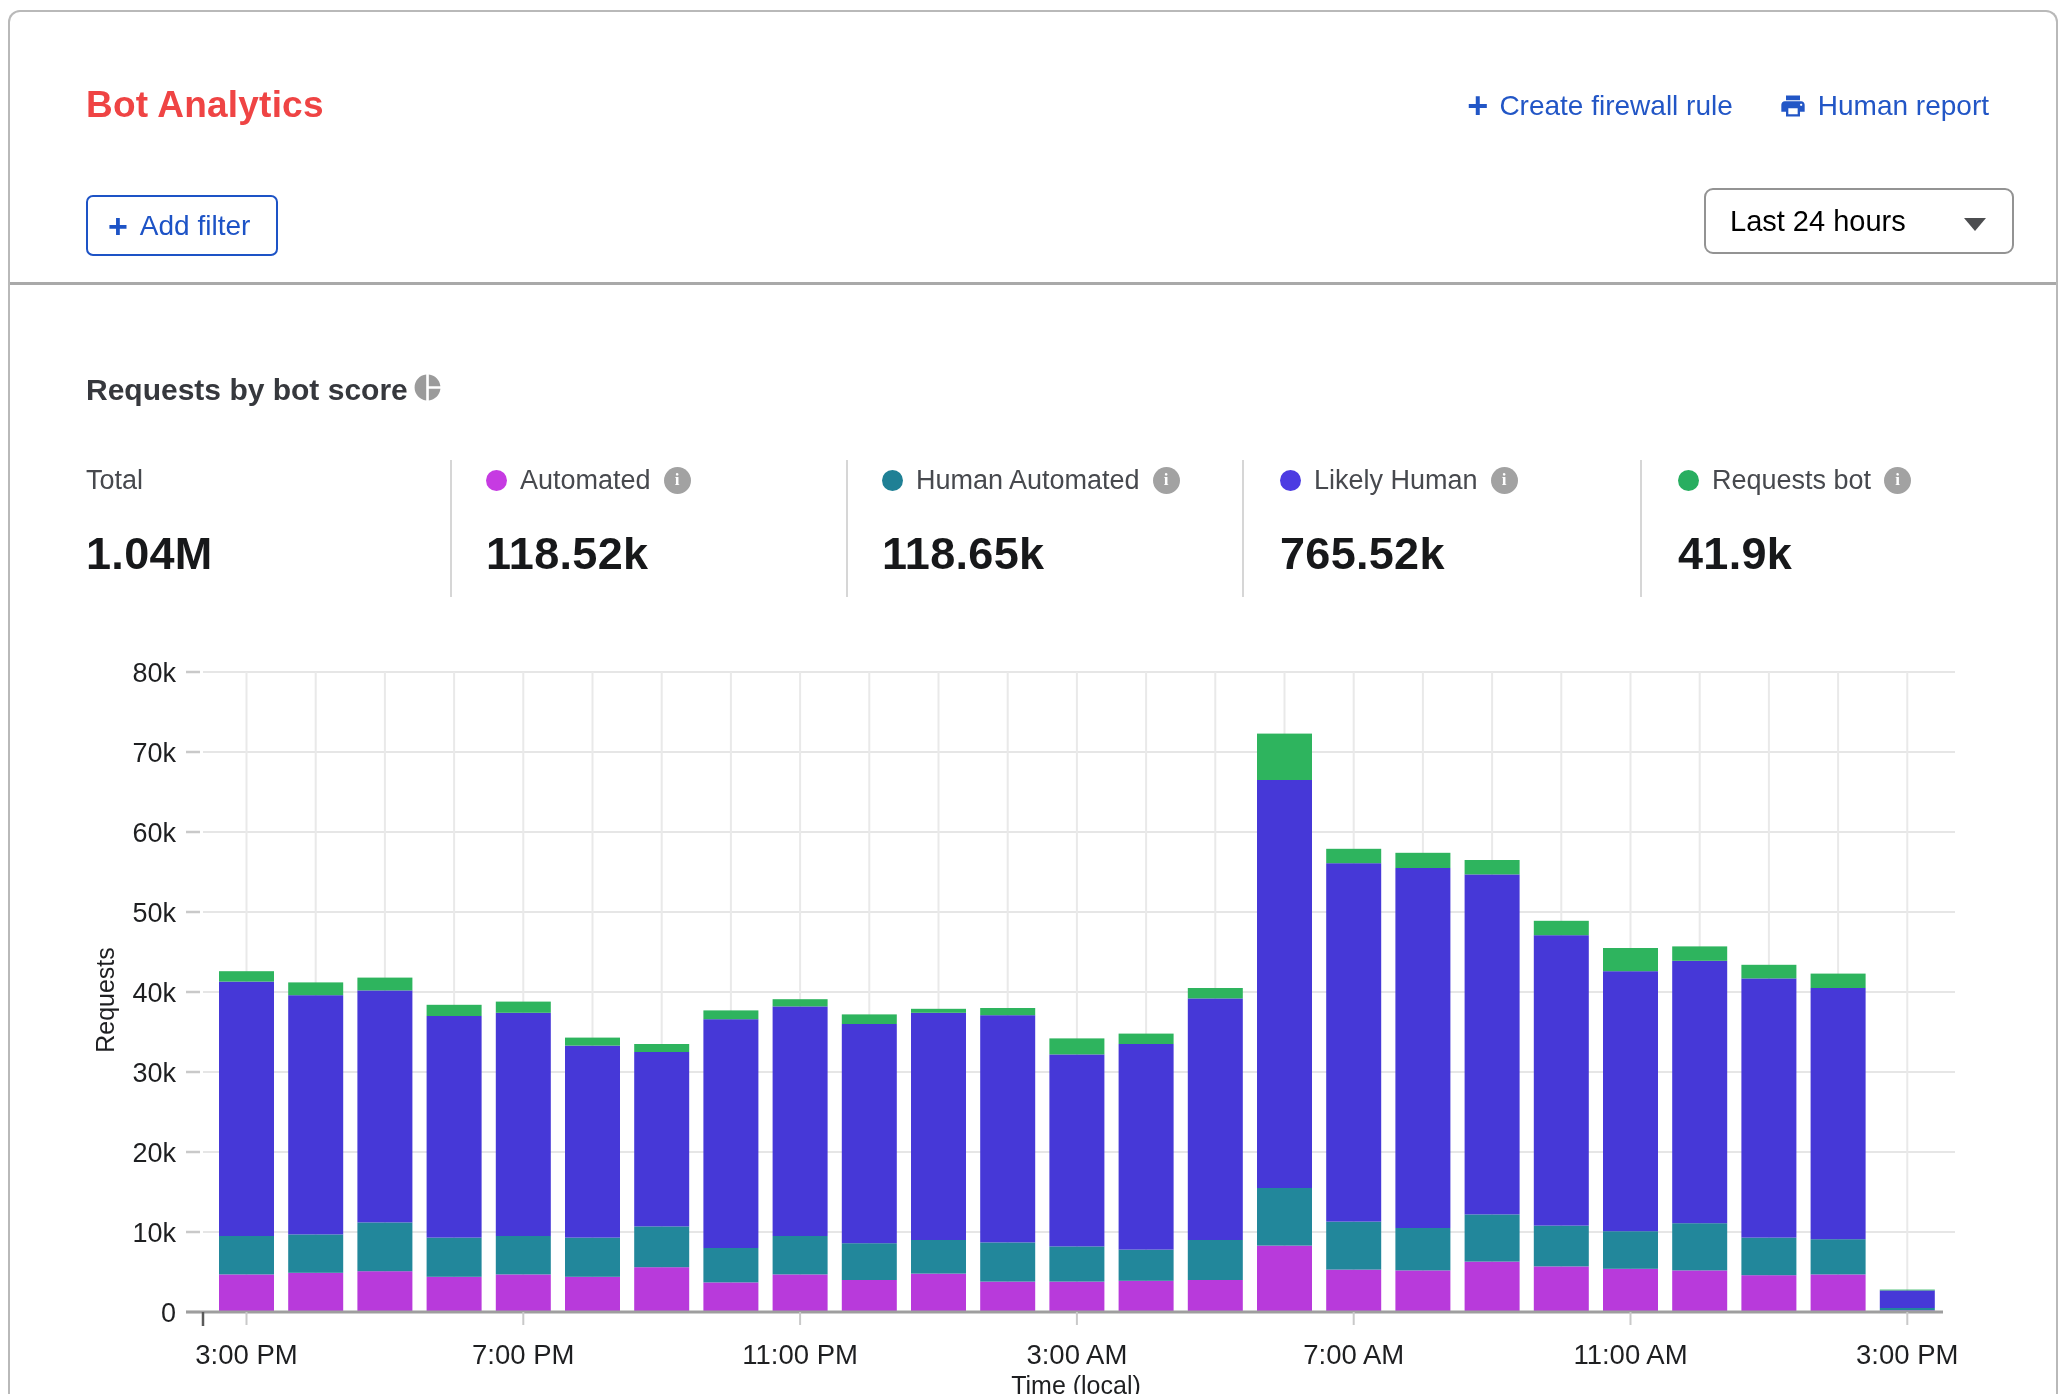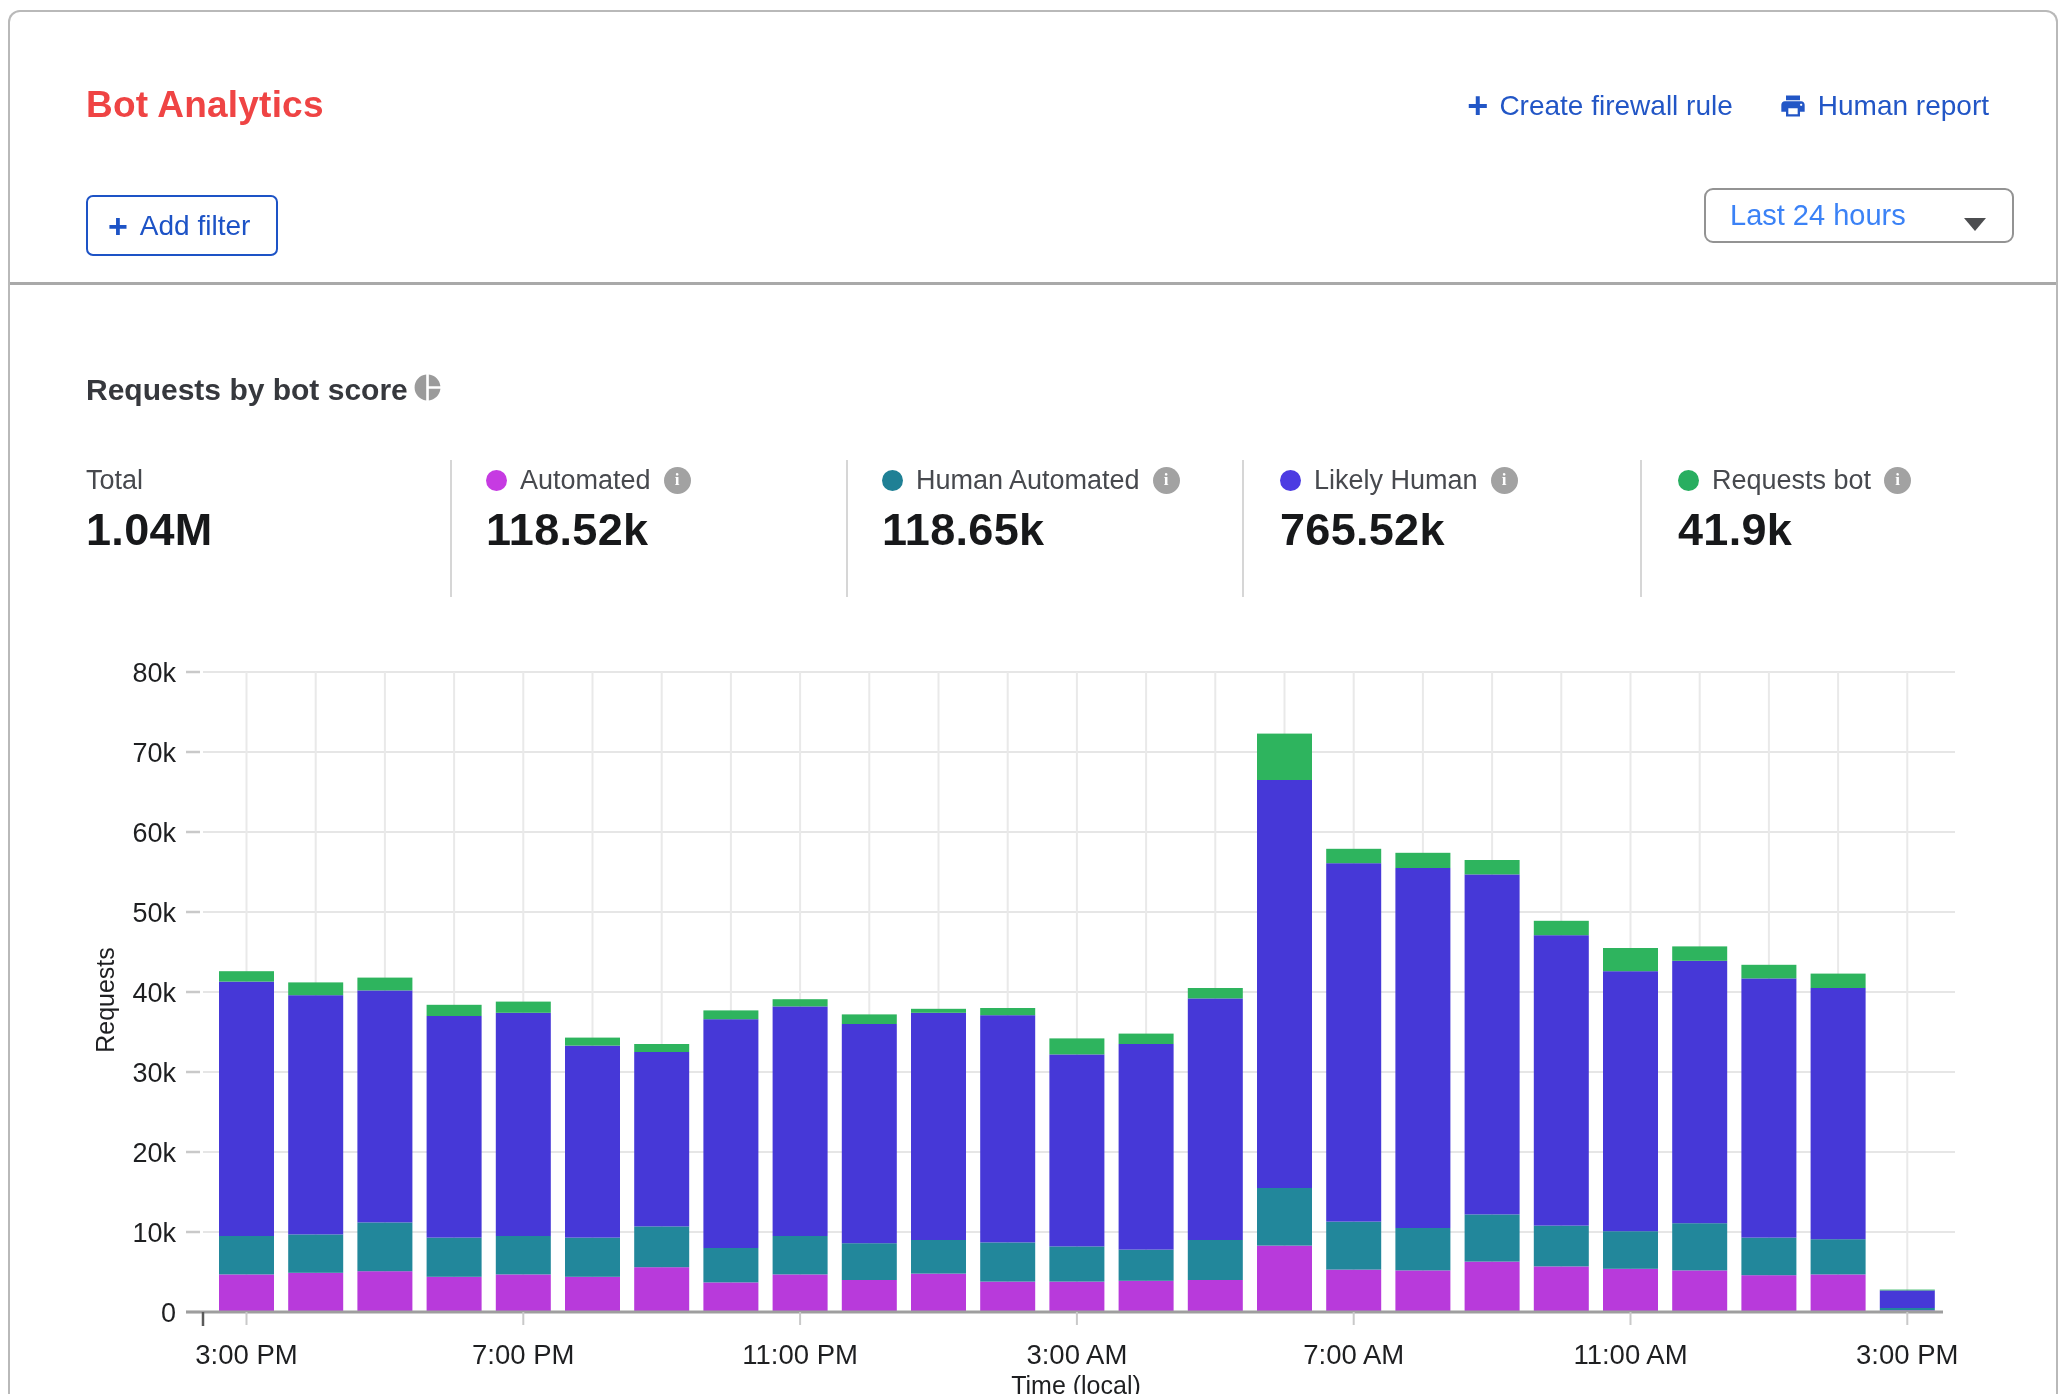--- a/index.html
+++ b/index.html
@@ -9,37 +9,37 @@
           border:2px solid #b9b9b9; border-bottom:none; border-radius:12px 12px 0 0; background:#fff; }
   .page-title { position:absolute; left:76px; top:72px; font-size:37px; font-weight:700; color:#ef4444; letter-spacing:.2px; }
   .actions { position:absolute; top:78px; right:67px; display:flex; align-items:center; gap:46px; }
   .action-link { display:flex; align-items:center; gap:11px; color:#2256c6; font-size:28px; font-weight:500; cursor:pointer; white-space:nowrap; }
   .action-link svg { display:block; }
   .plus-glyph { font-size:36px; font-weight:600; line-height:26px; color:#2256c6; }
   .add-filter { position:absolute; left:76px; top:183px; height:61px; padding:0 26px 0 20px;
                 display:flex; align-items:center; gap:12px; border:2.5px solid #1d53c6; border-radius:7px;
                 color:#1d53c6; font-size:28px; font-weight:500; background:#fff; cursor:pointer; }
   .add-filter .plus-glyph { color:#1d53c6; font-size:34px; }
-  .range-select { position:absolute; left:1694px; top:176px; width:310px; height:55px;
+  .range-select { position:absolute; left:1694px; top:176px; width:310px; height:66px;
                   border:2.5px solid #939393; border-radius:9px; background:#fff; display:flex; align-items:center;
-                  padding-left:24px; font-size:29px; color:#3b82f6; cursor:pointer; }
+                  padding-left:24px; font-size:29px; color:#000000; cursor:pointer; }
   .caret { position:absolute; right:26px; top:28px; width:0; height:0;
            border-left:11px solid transparent; border-right:11px solid transparent; border-top:13px solid #4c4d50; }
   .header-divider { position:absolute; left:0; top:270px; width:100%; height:3px; background:#a9a9a9; }
   .section-heading { position:absolute; left:76px; top:360px; display:flex; align-items:center; gap:4px; }
   .section-heading .txt { font-size:30px; font-weight:700; color:#36383d; }
   .stats { position:absolute; left:0; top:0; }
   .stat-col { position:absolute; top:452px; }
   .stat-head { display:flex; align-items:center; gap:13px; height:32px;text-align:center; }
   .dot { width:21px; height:21px; border-radius:50%; background:#999; flex:0 0 auto; }
   .stat-label { font-size:27px; color:#47494e; white-space:nowrap; }
   .info-icon { width:27px; height:27px; border-radius:50%; background:#a2a2a2; color:#fff;
                font-size:17px; font-weight:700; font-family:"Liberation Serif", serif;
                display:flex; align-items:center; justify-content:center; cursor:pointer; flex:0 0 auto; }
-  .stat-value { margin-top:8px; font-size:45px; font-weight:700; color:#17181a; letter-spacing:.3px; }
+  .stat-value { margin-top:32px; font-size:45px; font-weight:700; color:#17181a; letter-spacing:.3px; }
   .stat-divider { position:absolute; top:448px; width:2px; height:137px; background:#d6d6d6; }
   .chart-wrap { position:absolute; left:0; top:598px; width:2070px; height:796px; }
   svg text { font-family:"Liberation Sans", sans-serif; fill:#1e1f21; }
 </style>
 </head>
 <body>
 
 <div class="card">
 
   <h1 class="page-title">Bot Analytics</h1>

